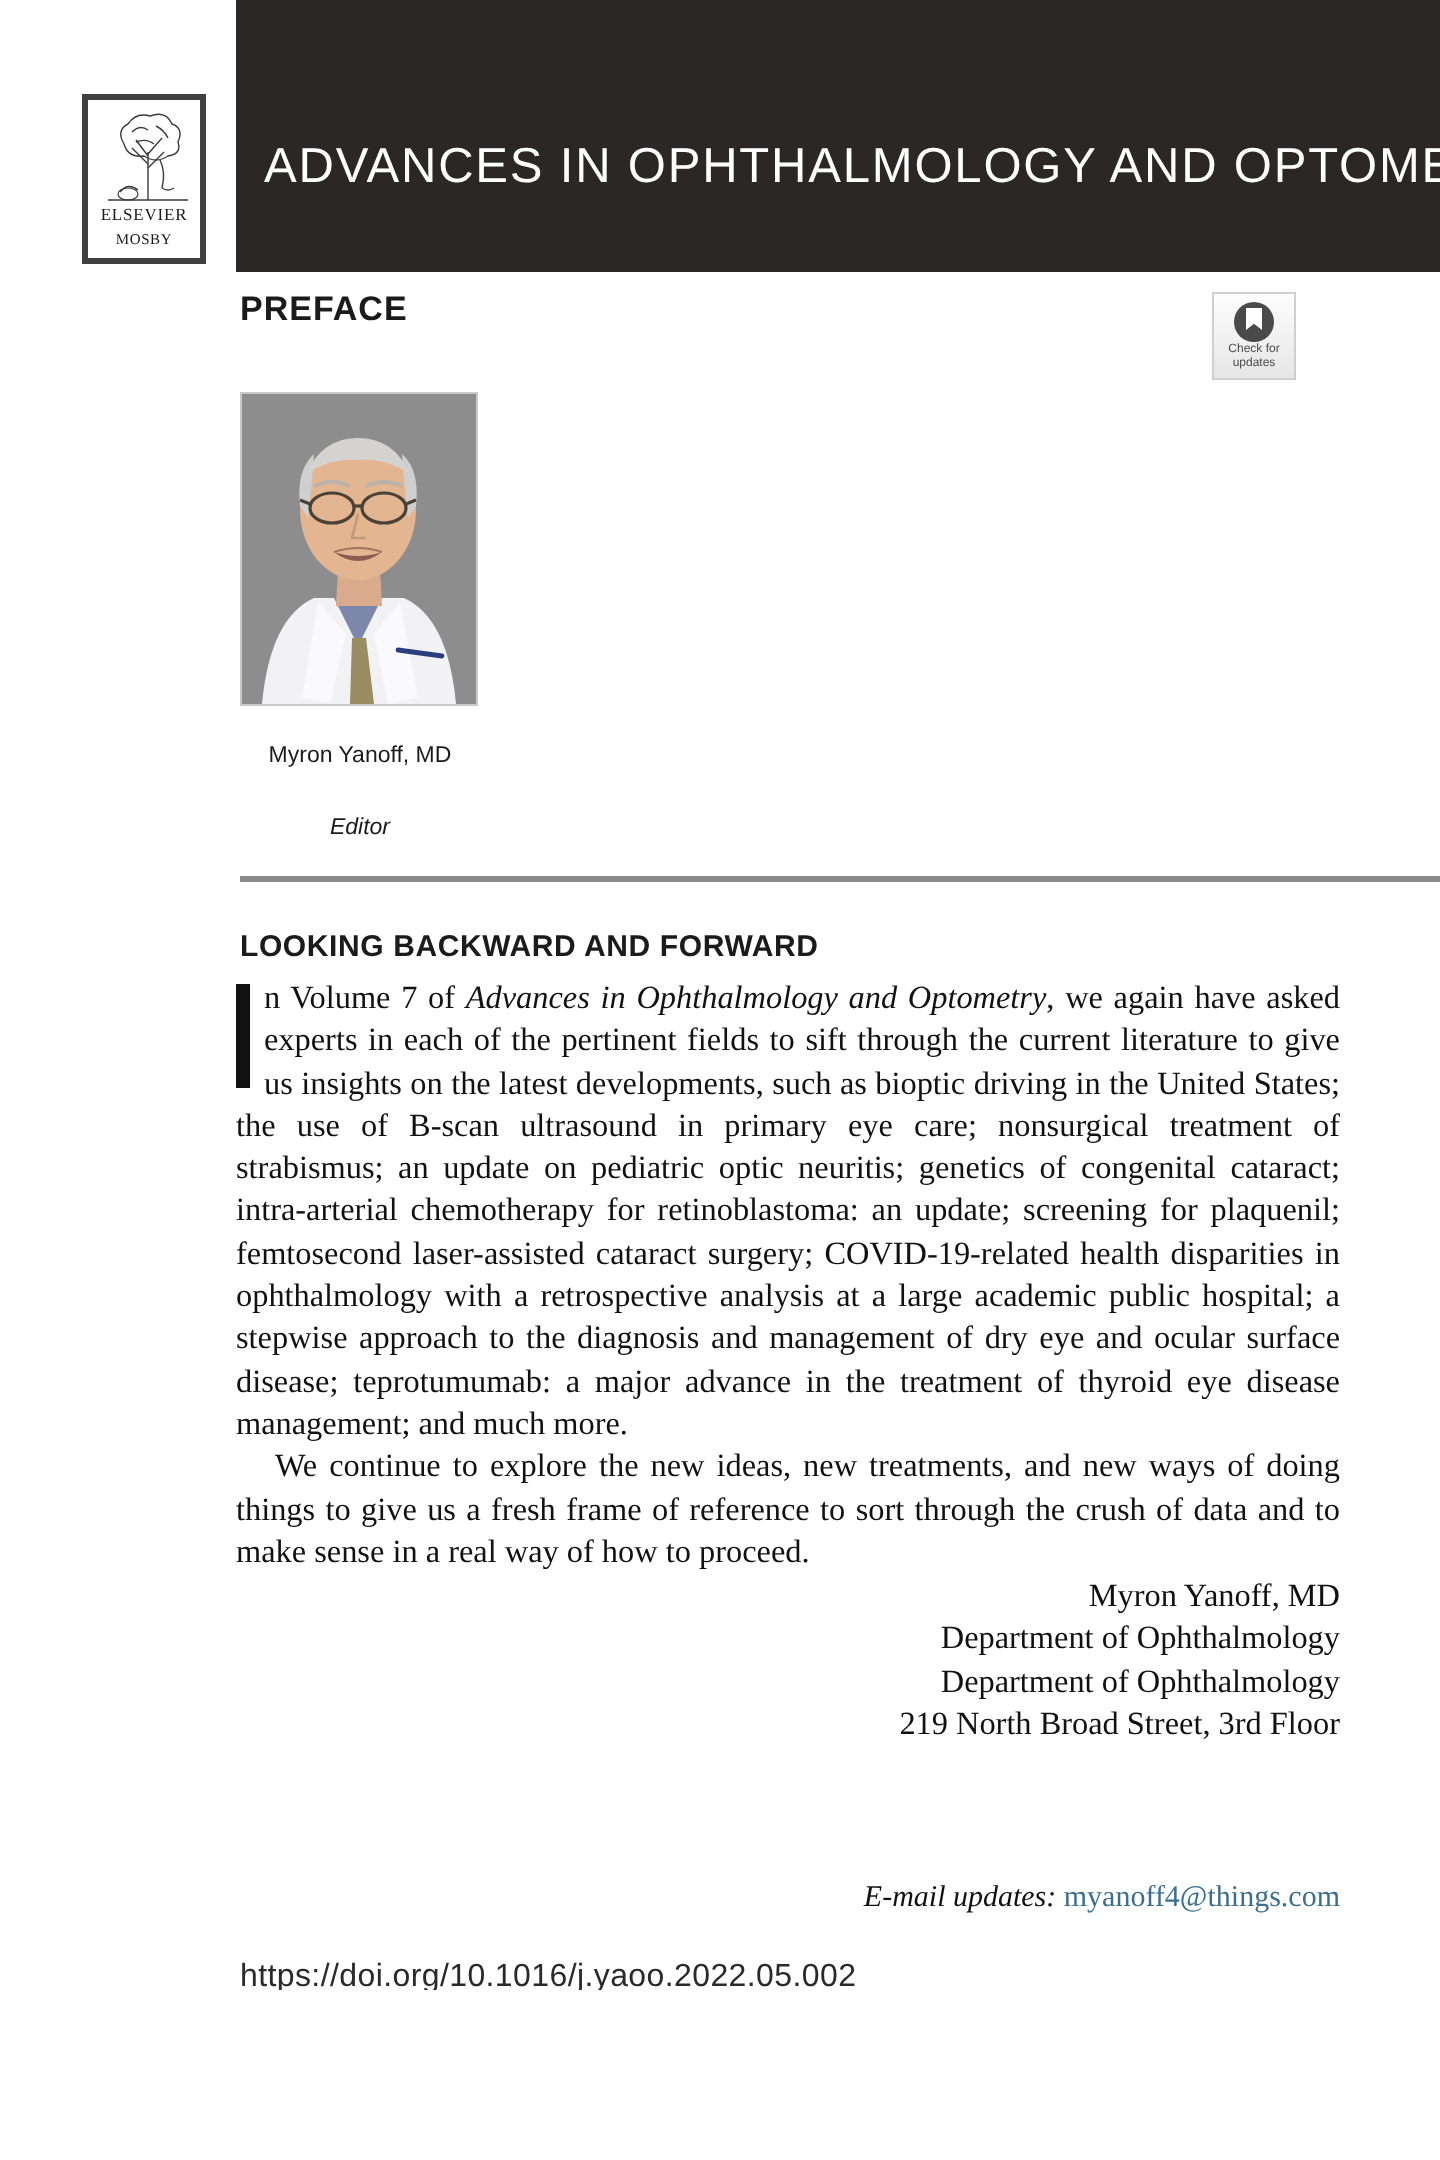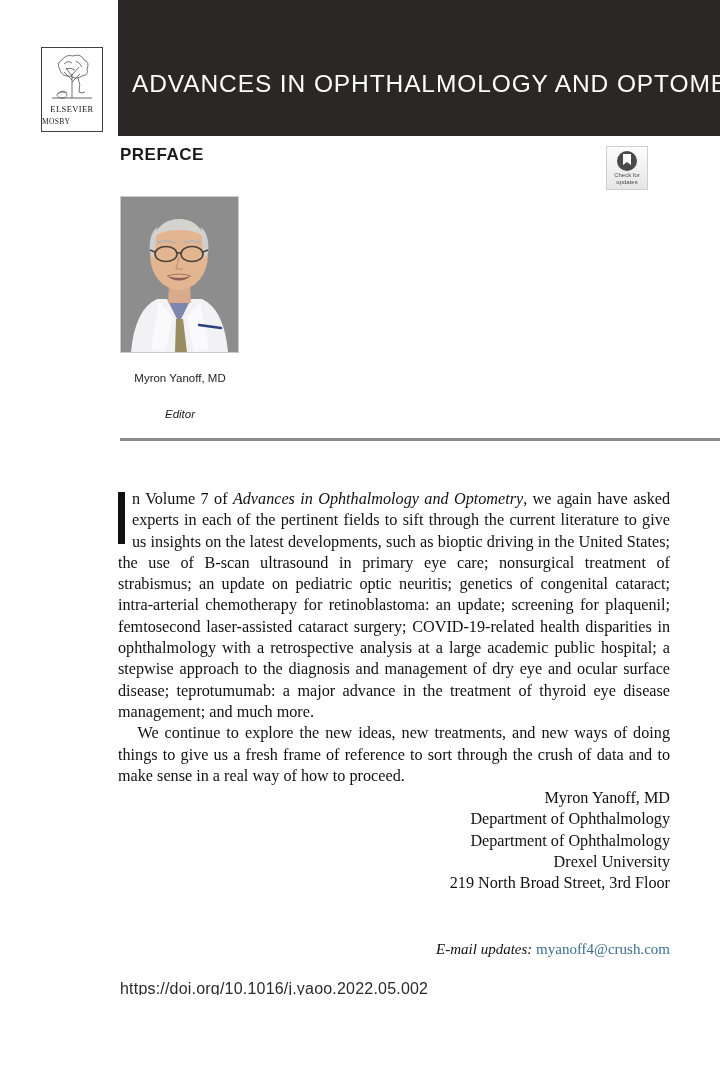--- a/index.html
+++ b/index.html
@@ -52,39 +52,40 @@
     color: #ffffff;
     white-space: nowrap;
   }
 
   
   .publisher-logo {
     position: absolute;
     left: 41px; top: 47px;
     width: 62px;
     height: 85px;
-    border: 1px solid #404040;
+    border: 3px solid #404040;
     background: #ffffff;
     box-sizing: border-box;
   }
   .publisher-logo svg { display: block; }
   .logo-name {
     position: absolute;
     left: 0; right: 0;
     bottom: 17px;
     text-align: center;
     font-family: "Liberation Serif", serif;
     font-size: 8.5px;
     letter-spacing: 0.4px;
     color: #1a1a1a;
   }
   .logo-imprint {
     position: absolute;
     left: 0; right: 0;
     bottom: 5px;
+    text-align: center;
     font-family: "Liberation Serif", serif;
     font-size: 7.5px;
     letter-spacing: 0.3px;
     color: #1a1a1a;
   }
 
   
   .preface-kicker {
     position: absolute;
     left: 120px; top: 145px;
@@ -309,39 +310,39 @@
     </svg>
   </div>
 
   <div class="portrait-caption">
     <div>Myron Yanoff, MD</div>
     <div class="portrait-role">Editor</div>
   </div>
 
   <div class="section-rule"></div>
 
+  <div class="section-heading">LOOKING BACKWARD AND FORWARD</div>
 
   <div class="body-col">
     <p>
       <span class="dropcap-bar"></span><span>n Volume 7 of <em>Advances in Ophthalmology and Optometry</em>, we again have asked experts in each of the pertinent fields to sift through the current literature to give us insights on the latest developments, such as bioptic driving in the United States; the use of B-scan ultrasound in primary eye care; nonsurgical treatment of strabismus; an update on pediatric optic neuritis; genetics of congenital cataract; intra-arterial chemotherapy for retinoblastoma: an update; screening for plaquenil; femtosecond laser-assisted cataract surgery; COVID-19-related health disparities in ophthalmology with a retrospective analysis at a large academic public hospital; a stepwise approach to the diagnosis and management of dry eye and ocular surface disease; teprotumumab: a major advance in the treatment of thyroid eye disease management; and much more.</span>
     </p>
     <p class="para-indent">We continue to explore the new ideas, new treatments, and new ways of doing things to give us a fresh frame of reference to sort through the crush of data and to make sense in a real way of how to proceed.</p>
   </div>
 
   <div class="signature">
     <div>Myron Yanoff, MD</div>
     <div>Department of Ophthalmology</div>
     <div>Department of Ophthalmology</div>
-    <div>Drexel University</div>
     <div>219 North Broad Street, 3rd Floor</div>
   </div>
 
   <div class="email-line">
     <span class="email-label">E-mail updates:</span>
-    <span class="email-addr">myanoff4@crush.com</span>
+    <span class="email-addr">myanoff4@things.com</span>
   </div>
 
   <div class="doi">https://doi.org/10.1016/j.yaoo.2022.05.002</div>
 </div>
 
 <div id="banner">
 
   
 
   

